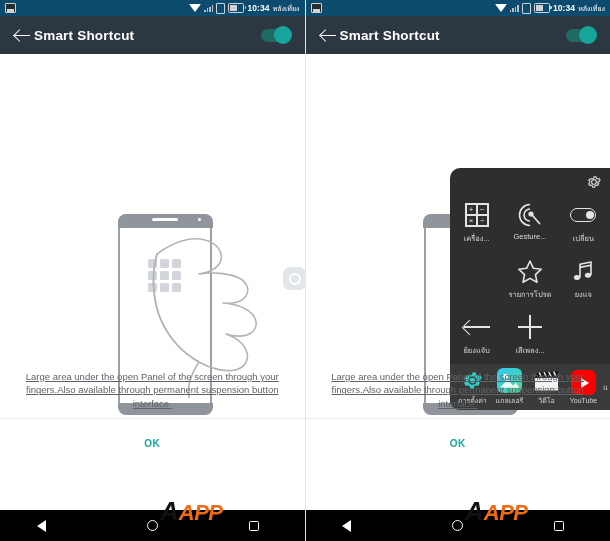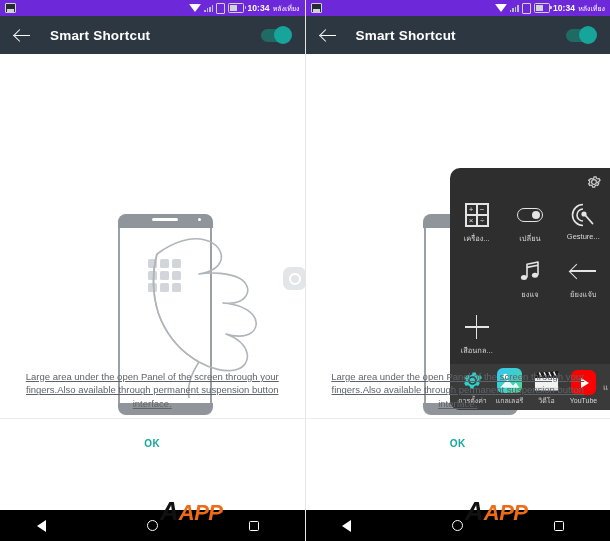--- a/index.html
+++ b/index.html
@@ -7,21 +7,21 @@
     width:610px;height:541px;background:#ffffff;
     font-family:"Liberation Sans","DejaVu Sans",sans-serif;
     overflow:hidden;position:relative;
   }
   .stage{width:610px;height:541px;display:flex;position:relative;}
   .screen{width:305px;height:541px;position:relative;background:#ffffff;overflow:hidden;}
   .screen + .screen{border-left:1px solid #e6e6e6;}
 
   
   .statusbar{
-    height:16px;background:#6d28d9;color:#ffffff;
+    height:16px;background:#0c4a6e;color:#ffffff;
     display:flex;align-items:center;justify-content:space-between;
     padding:0 5px;box-sizing:border-box;
   }
   .sb-left{display:flex;align-items:center;gap:3px;}
   .sb-right{display:flex;align-items:center;gap:3px;}
   .sb-text{font-size:8.5px;font-weight:bold;letter-spacing:.1px;line-height:1;}
   .sb-thai{font-size:7px;line-height:1;}
   .ic-shot{width:9px;height:8px;border:1.2px solid #cfd3d7;border-radius:1px;position:relative;background:#262b31;}
   .ic-shot::after{content:"";position:absolute;left:1px;right:1px;bottom:0.5px;height:3px;background:#cfd3d7;}
   .ic-wifi{width:0;height:0;border-left:6px solid transparent;border-right:6px solid transparent;border-top:8px solid #ffffff;border-radius:1px;}
@@ -37,21 +37,21 @@
   .ic-batt::after{content:"";position:absolute;right:-3px;top:2px;width:1.5px;height:3px;background:#cfd3d7;border-radius:0 1px 1px 0;}
 
   
   .appbar{
     height:38px;background:#2d3742;display:flex;align-items:center;
     padding:0 14px;box-sizing:border-box;
   }
   .back-arrow{width:18px;height:18px;position:relative;flex:0 0 auto;cursor:pointer;}
   .back-arrow::before{content:"";position:absolute;left:1px;top:8.5px;width:15px;height:1.6px;background:#ffffff;}
   .back-arrow::after{content:"";position:absolute;left:1px;top:5px;width:8px;height:8px;border-left:1.6px solid #ffffff;border-bottom:1.6px solid #ffffff;transform:rotate(45deg);}
-  .appbar-title{color:#ffffff;font-size:13.5px;font-weight:bold;margin-left:18px;flex:1;letter-spacing:.2px;}
+  .appbar-title{color:#ffffff;font-size:13.5px;font-weight:bold;margin-left:2px;flex:1;letter-spacing:.2px;}
   .switch{width:30px;height:13px;border-radius:8px;background:#1f6b63;position:relative;flex:0 0 auto;cursor:pointer;}
   .switch .knob{position:absolute;right:-1px;top:-2.5px;width:18px;height:18px;border-radius:50%;background:#17a49a;}
 
   
   .content{position:relative;height:425px;background:#ffffff;overflow:hidden;}
 
   
   .phone{
     position:absolute;width:94px;height:200px;border:2.5px solid #9aa0a6;
     border-radius:9px;box-sizing:border-box;background:#ffffff;
@@ -274,42 +274,50 @@
                   <b>×</b>
                   <b>÷</b>
                 </div>
             </div>
             <div class="lab">เครื่อง...</div>
           </div>
 
 
           <div class="pcell">
             <div class="glyph">
-                <div class="toggle-ic"></div>
-              </div>
-            <div class="lab">เปลี่ยน</div>
-          </div>
-
-          <div class="pcell">
-            <div class="glyph">
               <svg width="26" height="26" viewBox="0 0 26 26">
                 <path d="M13 2.5a10.5 10.5 0 100 21" fill="none" stroke="#e4e4e4" stroke-width="1.6"></path>
                 <path d="M13 7a6 6 0 100 12" fill="none" stroke="#e4e4e4" stroke-width="1.6"></path>
                 <circle cx="14" cy="12" r="2.6" fill="#e4e4e4"></circle>
                 <path d="M15.5 13.5 L22.5 21.5" stroke="#e4e4e4" stroke-width="1.8" stroke-linecap="round"></path>
               </svg>
             </div>
             <div class="lab">Gesture...</div>
           </div>
 
           <div class="pcell">
+            <div class="glyph">
+                <div class="toggle-ic"></div>
+              </div>
+            <div class="lab">เปลี่ยน</div>
+          </div>
+
+          <div class="pcell">
             <div class="glyph"></div>
             <div class="lab"></div>
           </div>
 
+          <div class="pcell">
+            <div class="glyph">
+              <svg width="26" height="25" viewBox="0 0 26 25">
+                <path d="M13 2 L16.4 9.3 L24.2 10.2 L18.5 15.6 L20 23.3 L13 19.4 L6 23.3 L7.5 15.6 L1.8 10.2 L9.6 9.3 Z" fill="none" stroke="#e4e4e4" stroke-width="1.6" stroke-linejoin="round"></path>
+              </svg>
+            </div>
+            <div class="lab">รายการโปรด</div>
+          </div>
 
           <div class="pcell">
             <div class="glyph">
               <svg width="24" height="24" viewBox="0 0 24 24">
                 <path d="M9 18.5V5.2l11-2.2v13" fill="none" stroke="#e4e4e4" stroke-width="1.6" stroke-linejoin="round"></path>
                 <path d="M9 8.4l11-2.2" stroke="#e4e4e4" stroke-width="1.6"></path>
                 <ellipse cx="6" cy="18.6" rx="3.1" ry="2.5" fill="#e4e4e4"></ellipse>
                 <ellipse cx="17" cy="16.3" rx="3.1" ry="2.5" fill="#e4e4e4"></ellipse>
               </svg>
             </div>
@@ -320,21 +328,21 @@
             <div class="glyph">
                 <div class="barrow-ic"></div>
               </div>
             <div class="lab">ย้ยงแจับ</div>
           </div>
 
           <div class="pcell">
             <div class="glyph">
                 <div class="plus-ic"></div>
               </div>
-            <div class="lab">เสีอนกล...</div>
+            <div class="lab">เสีเพลง...</div>
           </div>
         </div>
 
         <div class="panel-dock">
 
           <div class="dcell">
             <div class="app-ic">
               <svg width="25" height="25" viewBox="0 0 24 24">
                 <path fill="#2fd0c8" d="M19.6 12c0-.4 0-.8-.1-1.2l1.7-1.3-1.6-2.8-2 .8a7.6 7.6 0 00-2.1-1.2l-.3-2.1h-3.2l-.3 2.1a7.6 7.6 0 00-2.1 1.2l-2-.8L3.9 9.5l1.7 1.3a7.6 7.6 0 000 2.4l-1.7 1.3 1.6 2.8 2-.8a7.6 7.6 0 002.1 1.2l.3 2.1h3.2l.3-2.1a7.6 7.6 0 002.1-1.2l2 .8 1.6-2.8-1.7-1.3c.1-.4.1-.8.1-1.2z"></path>
                 <circle cx="12" cy="12" r="4.1" fill="#3a3a3a"></circle>

